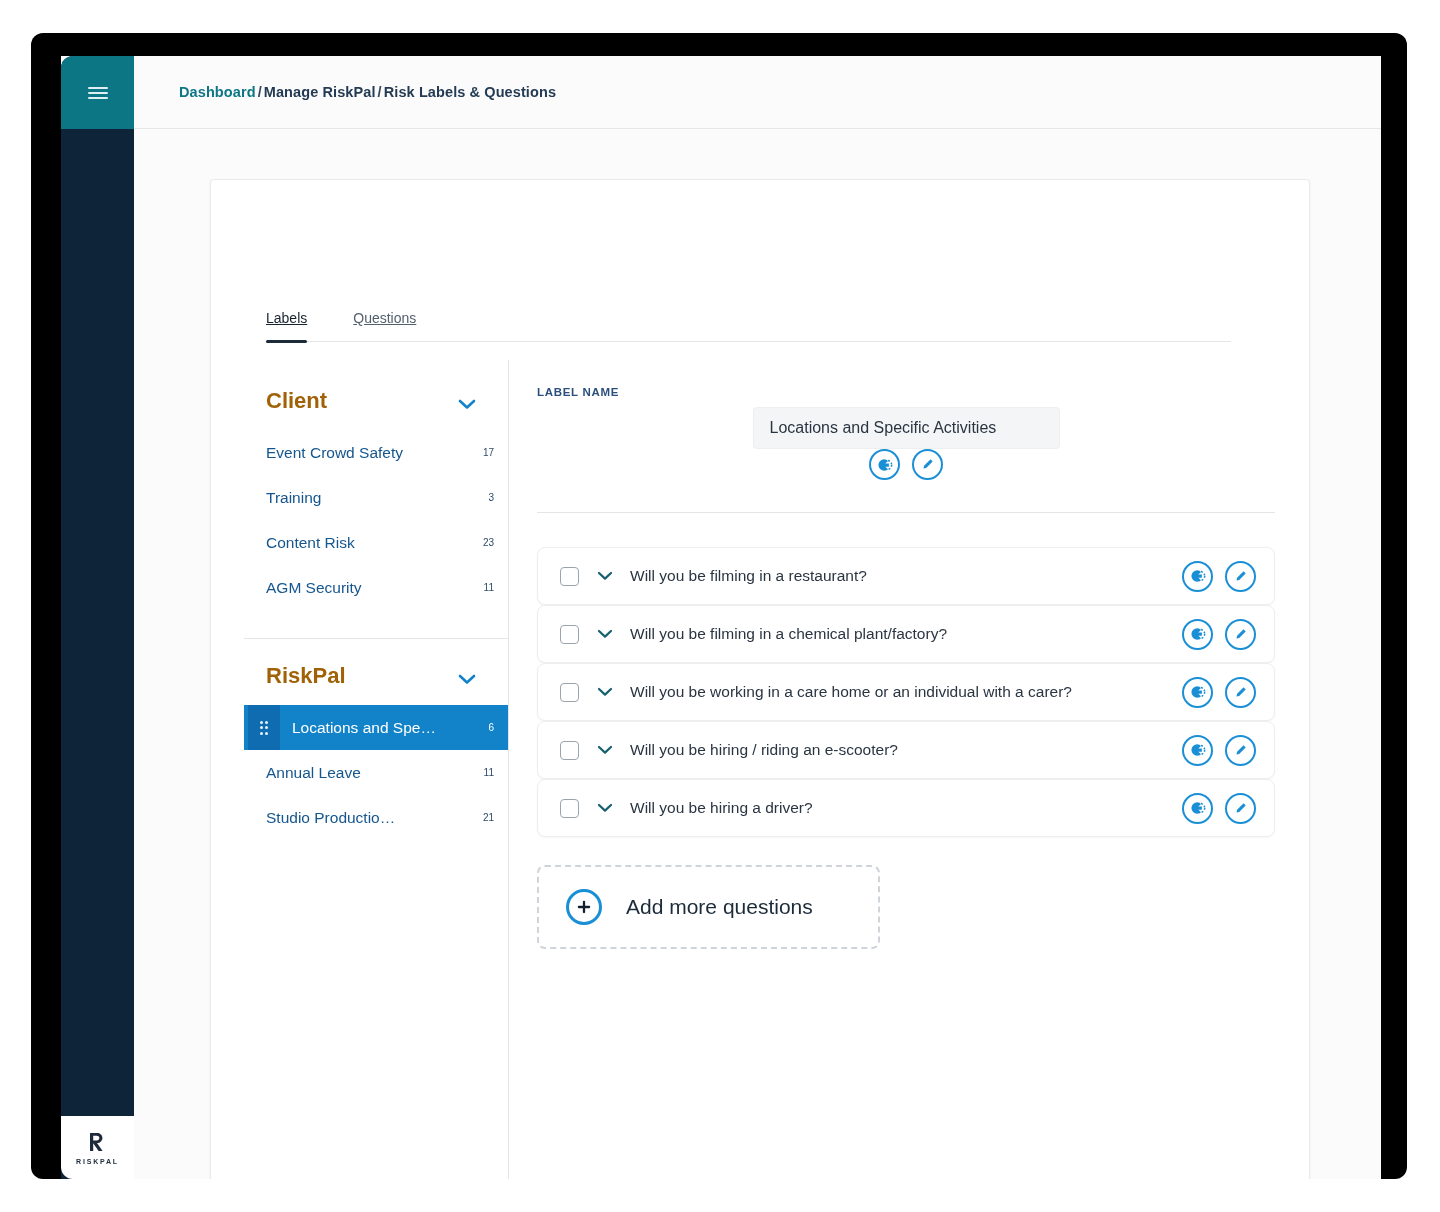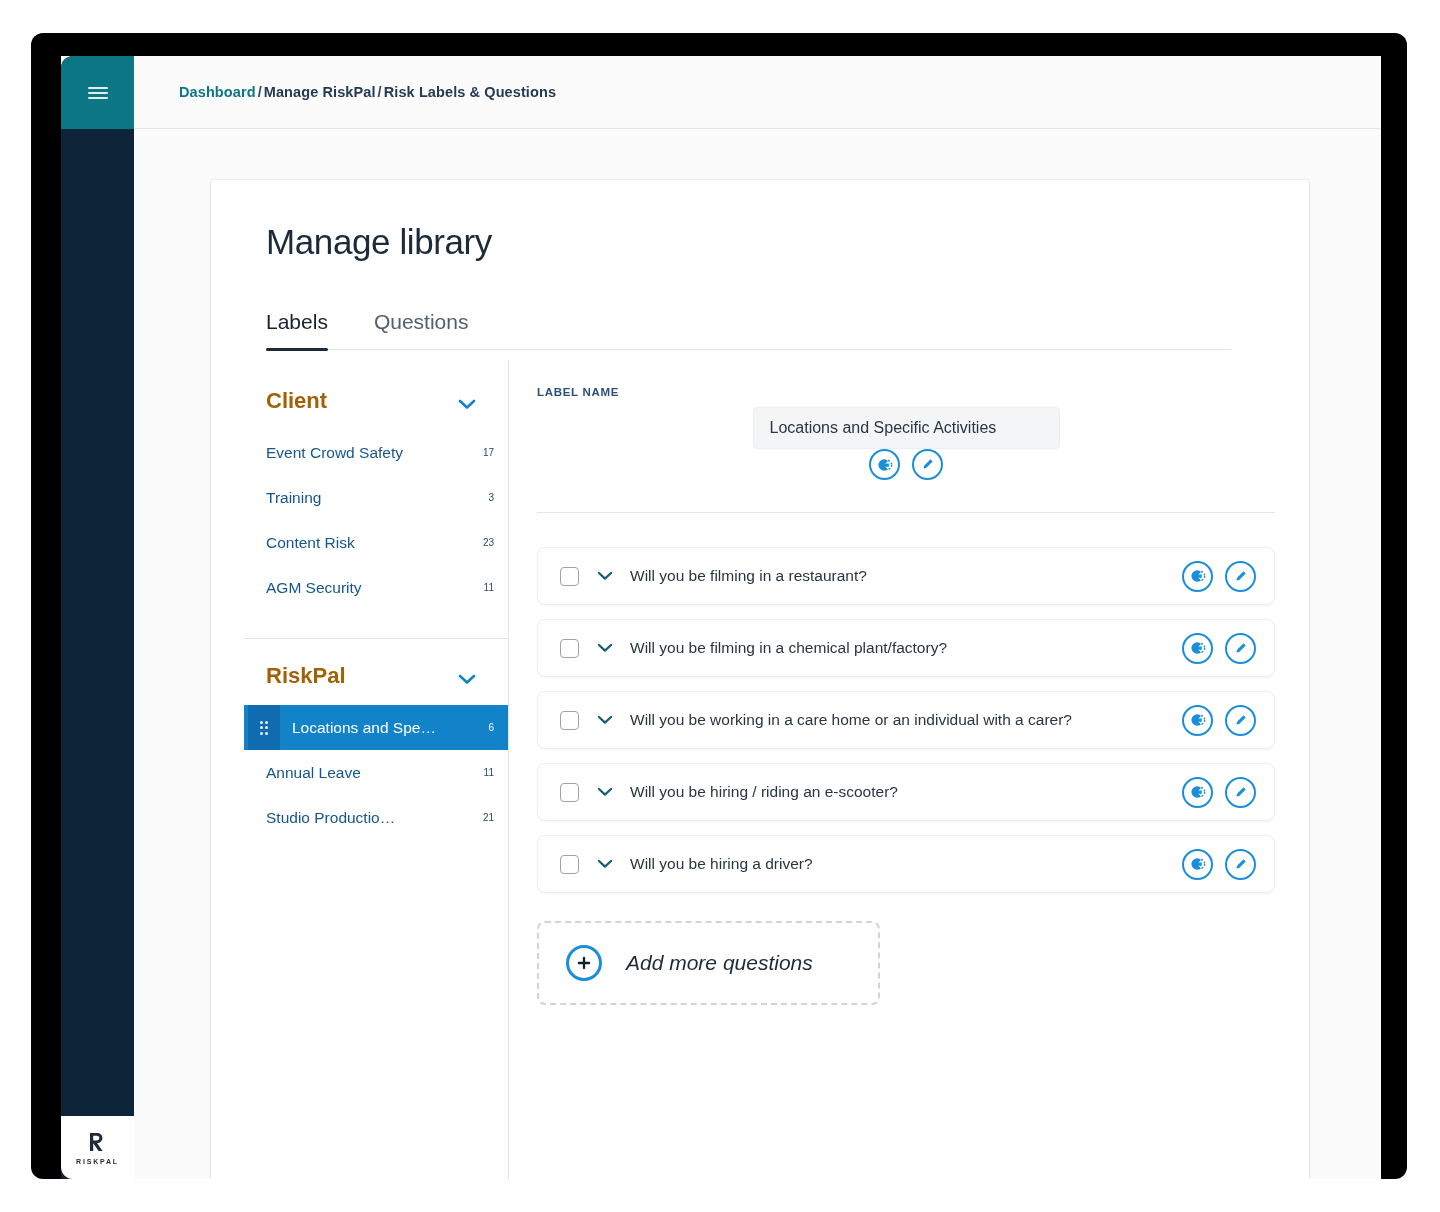--- a/index.html
+++ b/index.html
@@ -153,25 +153,26 @@
   .tabs {
     position: absolute;
     left: 55px;
     top: 130px;
     width: 965px;
     border-bottom: 1px solid #e3e6e9;
     display: flex;
     gap: 46px;
   }
   .tab {
-    font-size: 21px;
+    font-size: 14px;
     color: #53606d;
     padding-bottom: 15px;
     cursor: pointer;
     position: relative;
+    text-decoration: underline;
   }
   .tab.active {
     color: #16232f;
     font-weight: 400;
   }
   .tab.active::after {
     content: "";
     position: absolute;
     left: 0; right: 0; bottom: -2px;
     height: 3px;
@@ -318,21 +319,21 @@
     cursor: pointer;
     flex: none;
   }
 
   .divider {
     margin: 32px 0 34px 0;
     height: 1px;
     background: #e3e6e9;
   }
 
-  .q-list { display: flex; flex-direction: column; gap: 14px; }
+  .q-list { display: flex; flex-direction: column; }
 
   .q-row {
     height: 58px;
     border: 1px solid #eceef0;
     border-radius: 8px;
     background: #ffffff;
     box-shadow: 0 1px 2px rgba(20,30,45,0.04);
     display: flex;
     align-items: center;
     padding: 0 18px 0 22px;
@@ -365,21 +366,20 @@
     margin-top: 28px;
     width: 343px;
     height: 84px;
     border: 2px dashed #cfd4da;
     border-radius: 8px;
     display: flex;
     align-items: center;
     padding-left: 27px;
     gap: 24px;
     cursor: pointer;
-    font-style: italic;
   }
   .plus-circle {
     width: 36px; height: 36px;
     border-radius: 50%;
     border: 3px solid #1a8fd6;
     display: flex;
     align-items: center;
     justify-content: center;
     flex: none;
   }
@@ -412,21 +412,20 @@
 
     <div class="topbar">
       <div class="breadcrumb">
         <span class="crumb-link">Dashboard</span><span class="sep">/</span><span>Manage RiskPal</span><span class="sep">/</span><span>Risk Labels &amp; Questions</span>
       </div>
     </div>
 
     <div class="content">
       <div class="card">
 
-        <div class="page-title">Manage library</div>
 
         <div class="tabs">
           <div class="tab active">Labels</div>
           <div class="tab">Questions</div>
         </div>
 
         <div class="body-split">
 
           <div class="label-pane">
 

